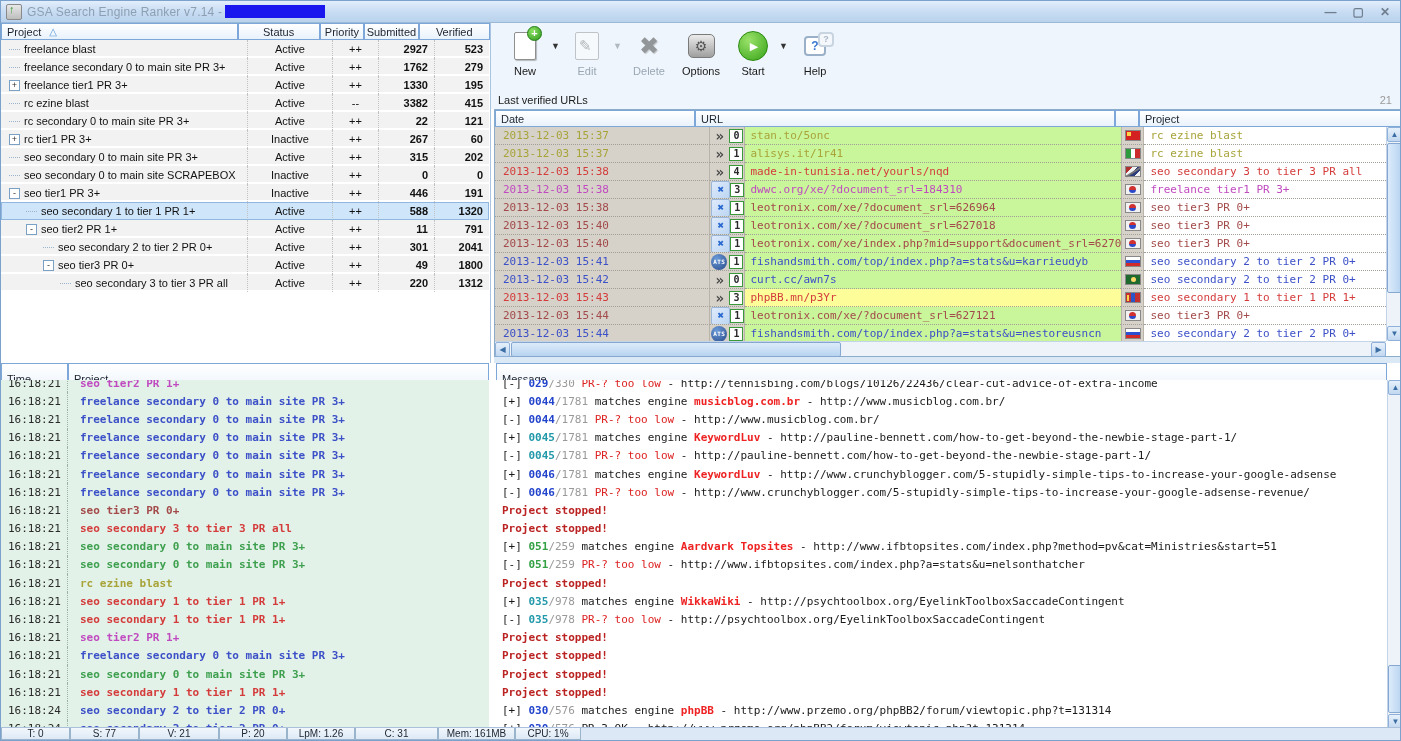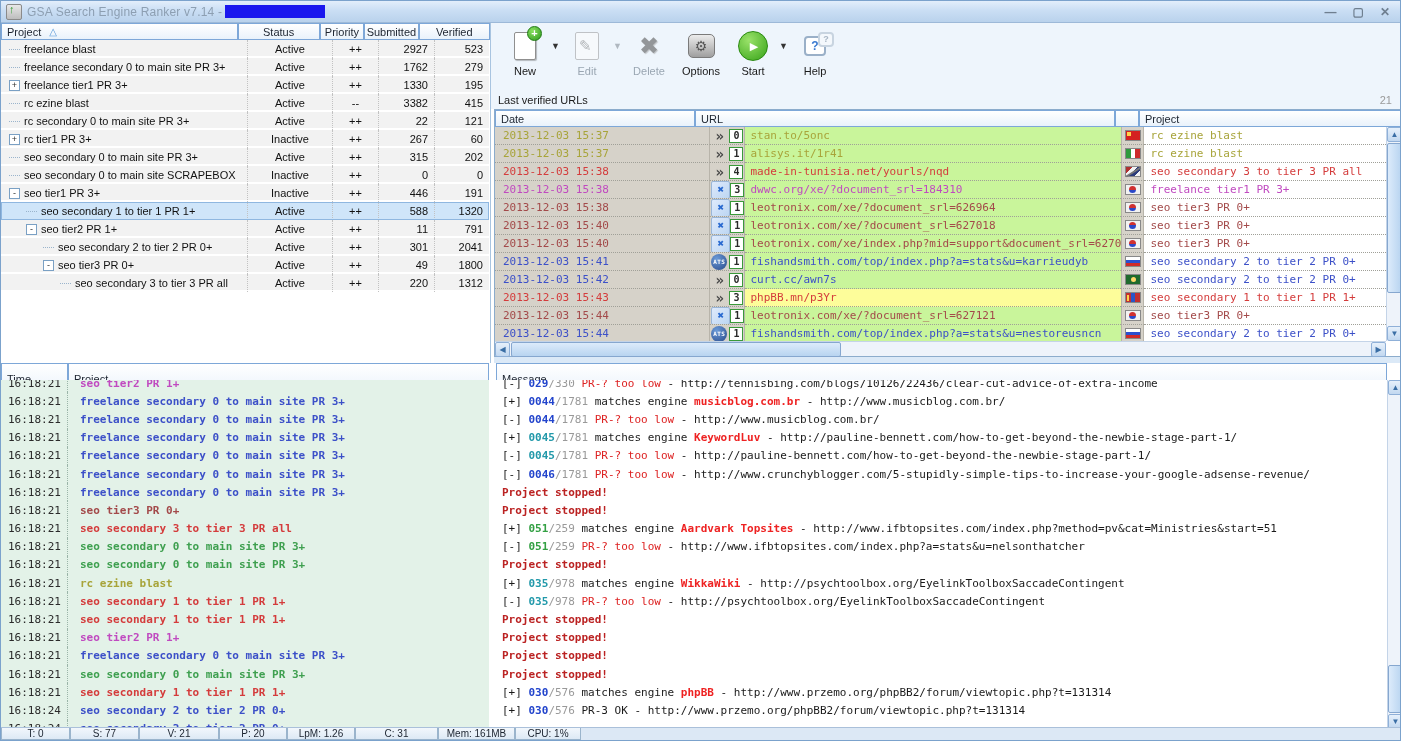--- a/index.html
+++ b/index.html
@@ -22,21 +22,21 @@
   .hdr-cell{box-sizing:border-box;border:1px solid #7da7d8;background:linear-gradient(180deg,#ffffff,#e9f2fb);
     font-size:11px;color:#1c2430;display:flex;align-items:center;padding:0 5px;overflow:hidden;white-space:nowrap;}
   .hdr-center{justify-content:center;}
   .sort-tri{color:#5a9ad8;font-size:10px;margin-left:8px;}
   #tree-rows{position:absolute;left:0;top:17px;right:1px;bottom:0;overflow:hidden;}
   .trow{display:flex;height:18px;box-sizing:border-box;background:linear-gradient(180deg,#f2f2f2 0,#f2f2f2 16px,#ffffff 16px);font-size:11px;color:#111;}
   .trow.sel{background:#cfe5f9;outline:1px solid #8fb7e0;outline-offset:-1px;}
   .tcell{box-sizing:border-box;display:flex;align-items:center;overflow:hidden;white-space:nowrap;}
   .tc-name{padding-right:4px;}
   .tc-val{border-left:1px dotted #c2c2c2;}
-  .num{justify-content:flex-end;padding-right:6px;}
+  .num{justify-content:flex-end;padding-right:6px;font-weight:bold;}
   .ctr{justify-content:center;}
   .stub{display:inline-block;width:11px;height:1px;border-bottom:1px dotted #9ab4cc;margin-right:4px;flex:none;}
   .expbox{display:inline-flex;align-items:center;justify-content:center;width:11px;height:11px;box-sizing:border-box;
     border:1px solid #7aa0c4;background:#fff;font-size:9px;line-height:9px;color:#333;margin-right:4px;flex:none;}
 
   
   #toolbar-region{position:absolute;left:490px;top:22px;width:911px;height:86px;background:#eef5fc;}
   #toolbar{position:absolute;left:8px;top:6px;display:flex;align-items:flex-start;}
   .tbtn{display:flex;flex-direction:column;align-items:center;width:52px;cursor:default;}
   .tbicon{width:34px;height:34px;display:flex;align-items:center;justify-content:center;position:relative;}
@@ -624,20 +624,23 @@
           <div class="lrow">
             <div class="l-msg"><span>[-] </span><span class="m-b">0044</span><span class="m-g">/1781</span><span class="m-r"> PR-? too low</span><span> - http://www.musicblog.com.br/</span></div>
           </div>
           <div class="lrow">
             <div class="l-msg"><span>[+] </span><span class="m-t">0045</span><span class="m-g">/1781</span><span> matches engine </span><span class="m-e">KeywordLuv</span><span> - http://pauline-bennett.com/how-to-get-beyond-the-newbie-stage-part-1/</span></div>
           </div>
           <div class="lrow">
             <div class="l-msg"><span>[-] </span><span class="m-t">0045</span><span class="m-g">/1781</span><span class="m-r"> PR-? too low</span><span> - http://pauline-bennett.com/how-to-get-beyond-the-newbie-stage-part-1/</span></div>
           </div>
           <div class="lrow">
+            <div class="l-msg"><span>[+] </span><span class="m-b">0046</span><span class="m-g">/1781</span><span> matches engine </span><span class="m-e">KeywordLuv</span><span> - http://www.crunchyblogger.com/5-stupidly-simple-tips-to-increase-your-google-adsense</span></div>
+          </div>
+          <div class="lrow">
             <div class="l-msg"><span>[-] </span><span class="m-b">0046</span><span class="m-g">/1781</span><span class="m-r"> PR-? too low</span><span> - http://www.crunchyblogger.com/5-stupidly-simple-tips-to-increase-your-google-adsense-revenue/</span></div>
           </div>
           <div class="lrow">
             <div class="l-msg"><span class="m-s">Project stopped!</span></div>
           </div>
           <div class="lrow">
             <div class="l-msg"><span class="m-s">Project stopped!</span></div>
           </div>
           <div class="lrow">
             <div class="l-msg"><span>[+] </span><span class="m-gn">051</span><span class="m-g">/259</span><span> matches engine </span><span class="m-e">Aardvark Topsites</span><span> - http://www.ifbtopsites.com/index.php?method=pv&amp;cat=Ministries&amp;start=51</span></div>

